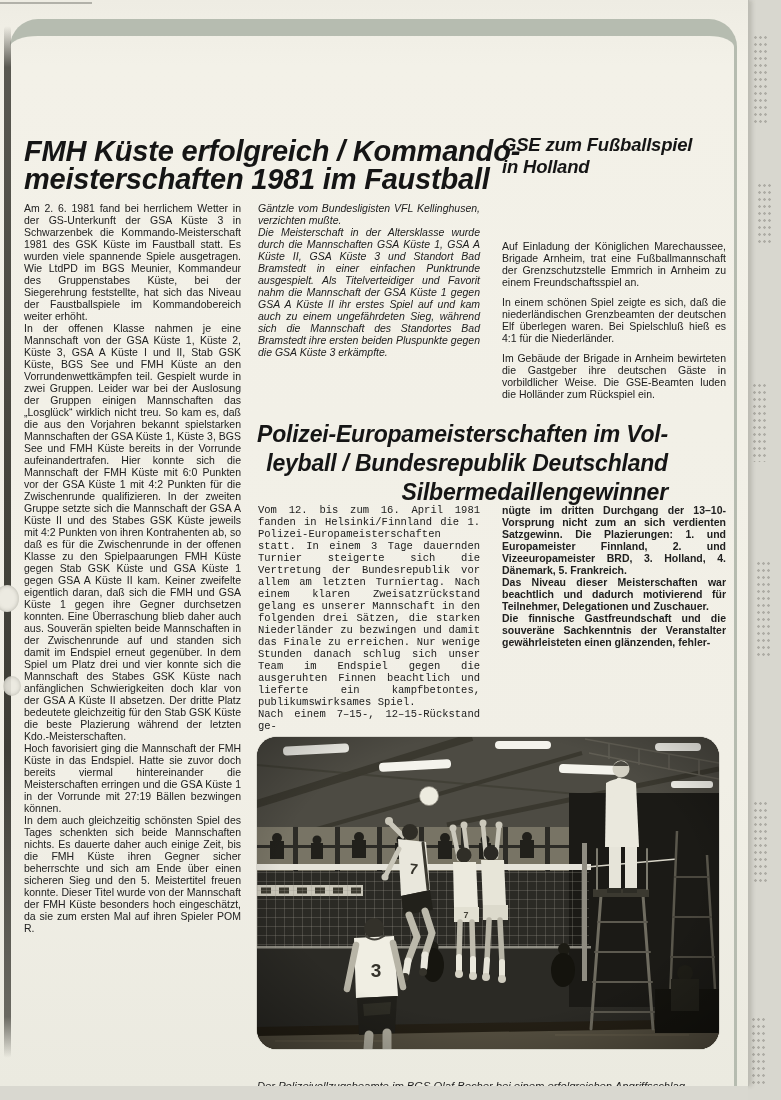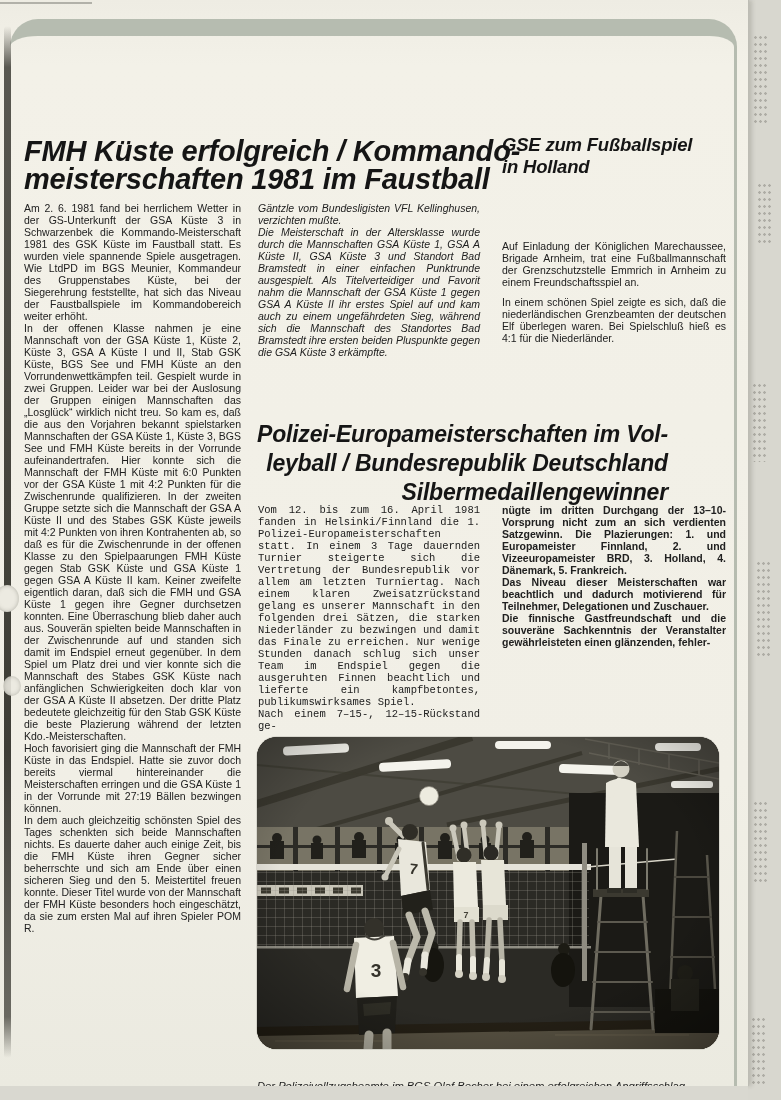--- a/index.html
+++ b/index.html
@@ -68,20 +68,21 @@
     </div>
 
     <div class="col col2">
       <p>Gäntzle vom Bundesligisten VFL Kellinghusen, verzichten mußte.</p>
       <p>Die Meisterschaft in der Altersklasse wurde durch die Mannschaften GSA Küste 1, GSA A Küste II, GSA Küste 3 und Standort Bad Bramstedt in einer einfachen Punktrunde ausgespielt. Als Titelverteidiger und Favorit nahm die Mannschaft der GSA Küste 1 gegen GSA A Küste II ihr erstes Spiel auf und kam auch zu einem ungefährdeten Sieg, während sich die Mannschaft des Standortes Bad Bramstedt ihre ersten beiden Pluspunkte gegen die GSA Küste 3 erkämpfte.</p>
     </div>
 
     <div class="col gse">
       <p>Auf Einladung der Königlichen Marechaussee, Brigade Arnheim, trat eine Fußballmannschaft der Grenzschutzstelle Emmrich in Arnheim zu einem Freundschaftsspiel an.</p>
       <p>In einem schönen Spiel zeigte es sich, daß die niederländischen Grenzbeamten der deutschen Elf überlegen waren. Bei Spielschluß hieß es 4:1 für die Niederländer.</p>
+      <p>Im Gebäude der Brigade in Arnheim bewirteten die Gastgeber ihre deutschen Gäste in vorbildlicher Weise. Die GSE-Beamten luden die Holländer zum Rückspiel ein.</p>
     </div>
 
     <h2 class="headline h-vb"><span>Polizei-Europameisterschaften im Vol-</span><br><span>leyball / Bundesrepublik Deutschland</span><br><span>Silbermedaillengewinner</span></h2>
 
     <div class="col vbl">
       <p>Vom 12. bis zum 16. April 1981 fanden in Helsinki/Finnland die 1. Polizei-Europameisterschaften statt. In einem 3 Tage dauernden Turnier steigerte sich die Vertretung der Bundesrepublik vor allem am letzten Turniertag. Nach einem klaren Zweisatzrückstand gelang es unserer Mannschaft in den folgenden drei Sätzen, die starken Niederländer zu bezwingen und damit das Finale zu erreichen. Nur wenige Stunden danach schlug sich unser Team im Endspiel gegen die ausgeruhten Finnen beachtlich und lieferte ein kampfbetontes, publikumswirksames Spiel.</p>
       <p>Nach einem 7–15-, 12–15-Rückstand ge-</p>
     </div>
 
     <div class="col vbr">

